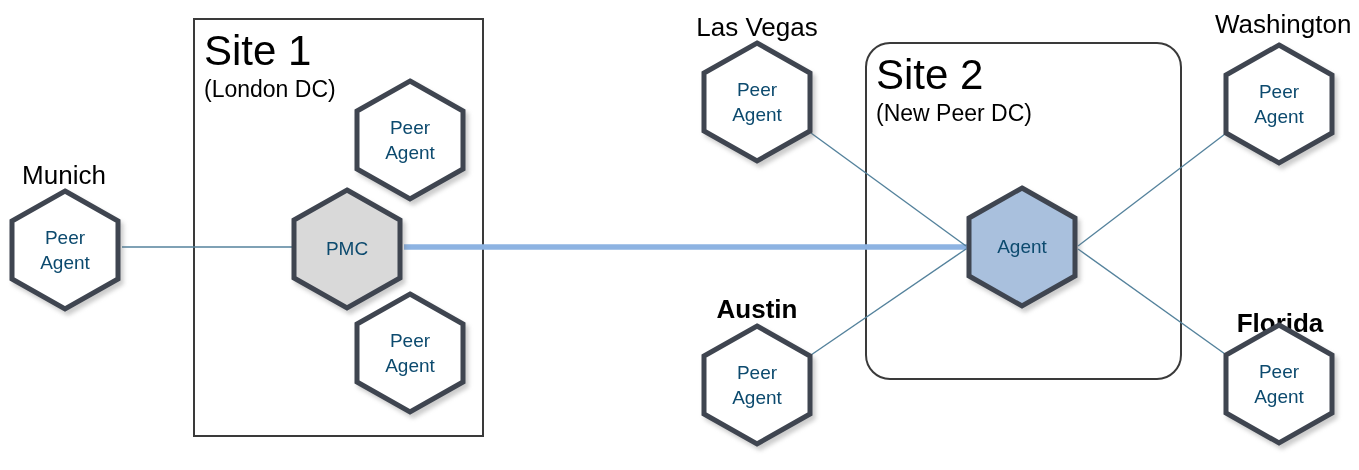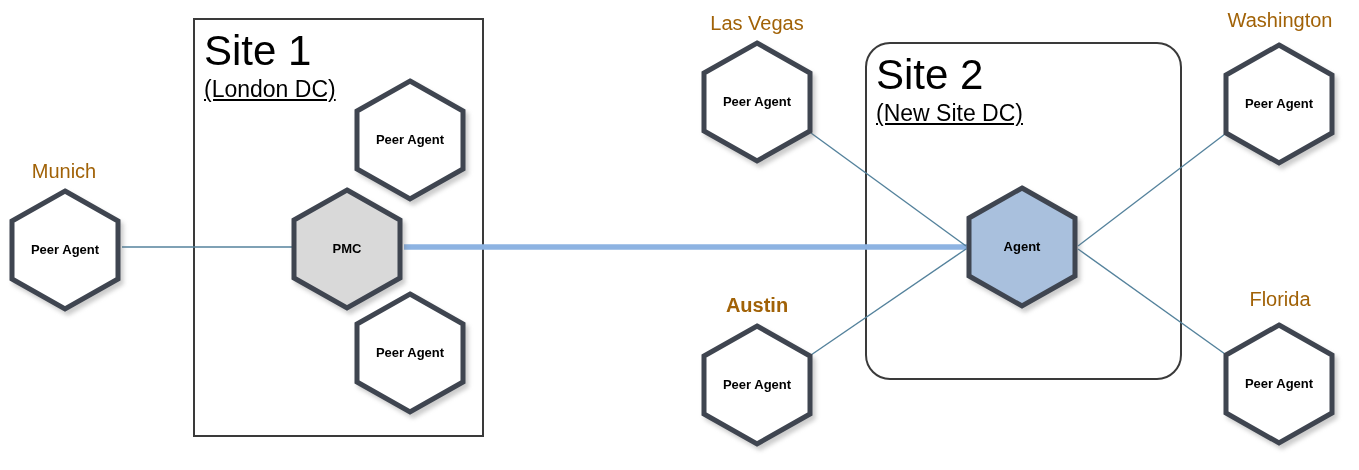--- a/index.html
+++ b/index.html
@@ -36,21 +36,20 @@
     font-size: 42px;
     line-height: 1.1;
     color: #000000;
     letter-spacing: 0px;
   }
   .site-subtitle {
     font-size: 23px;
     line-height: 1.15;
     color: #000000;
     margin-top: 2px;
-    text-decoration: underline;
   }
 
   
   .hex {
     position: absolute;
     width: 114px;
     height: 124px;
   }
   .hex svg {
     position: absolute;
@@ -64,33 +63,33 @@
     stroke-linejoin: miter;
     filter: drop-shadow(3px 4px 2px rgba(110,110,110,0.35));
   }
   .hex-label {
     position: absolute;
     inset: 0;
     display: flex;
     align-items: center;
     justify-content: center;
     text-align: center;
-    font-size: 13px;
-    font-weight: 700;
+    font-size: 19px;
+    font-weight: 400;
     line-height: 1.32;
-    color: #000000;
+    color: #0c4a6e;
     padding: 0 21px;
     box-sizing: border-box;
   }
 
   
   .city-label {
     position: absolute;
-    font-size: 20px;
-    color: #a16207;
+    font-size: 26px;
+    color: #000000;
     text-align: center;
     white-space: nowrap;
     z-index: 2;
   }
 
   .z2 { z-index: 2; }
   .z3 { z-index: 3; }
   .z4 { z-index: 4; }
 </style>
 </head>
@@ -98,37 +97,37 @@
 
 <div class="canvas">
 
   <div class="site-box" style="left:193px; top:18px; width:291px; height:419px;">
     <div class="site-title">Site 1</div>
     <div class="site-subtitle">(London DC)</div>
   </div>
 
   <div class="site-box" style="left:865px; top:42px; width:317px; height:338px;border-radius:25px;">
     <div class="site-title">Site 2</div>
-    <div class="site-subtitle">(New Site DC)</div>
+    <div class="site-subtitle">(New Peer DC)</div>
   </div>
 
   <svg class="wires" viewBox="0 0 1359 470">
     <line class="wire-thin" x1="122" y1="247" x2="292" y2="247" stroke="#54829C"></line>
     <line class="wire-thick" x1="404" y1="247" x2="967" y2="247" stroke="#8DB3E2"></line>
     <line class="wire-thin" x1="811" y1="133" x2="966" y2="246" stroke="#54829C"></line>
     <line class="wire-thin" x1="811" y1="355" x2="966" y2="249" stroke="#54829C"></line>
     <line class="wire-thin" x1="1078" y1="246" x2="1225" y2="134" stroke="#54829C"></line>
     <line class="wire-thin" x1="1078" y1="249" x2="1225" y2="354" stroke="#54829C"></line>
   </svg>
 
   <div class="city-label" style="left:14px;  top:160px; width:100px;">Munich</div>
   <div class="city-label" style="left:692px; top:12px;  width:130px;">Las Vegas</div>
   <div class="city-label" style="left:1215px;top:9px;   width:130px;">Washington</div>
   <div class="city-label" style="left:692px; top:294px; width:130px;font-weight:bold;">Austin</div>
-  <div class="city-label" style="left:1215px;top:288px; width:130px;">Florida</div>
+  <div class="city-label" style="left:1215px;top:308px; width:130px;font-weight:bold;">Florida</div>
 
   <div class="hex z2" style="left:8px; top:188px;">
     <svg viewBox="0 0 114 124">
       <polygon points="57,3 110,33 110,91 57,121 4,91 4,33" fill="#FFFFFF"></polygon>
     </svg>
     <div class="hex-label">Peer Agent</div>
   </div>
 
   <div class="hex z2" style="left:353px; top:78px;">
     <svg viewBox="0 0 114 124">

